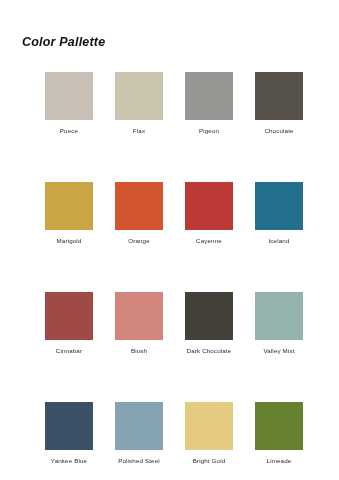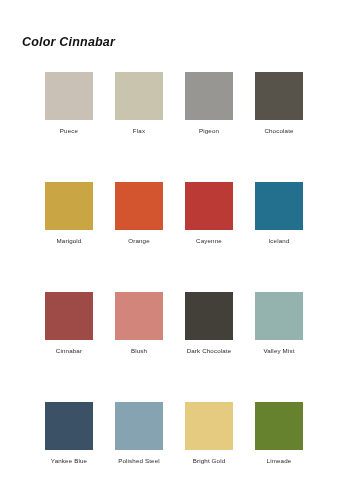--- a/index.html
+++ b/index.html
@@ -59,21 +59,21 @@
     color: #2b2b2b;
     letter-spacing: 0.15px;
     white-space: nowrap;
   }
 </style>
 </head>
 <body style="background: rgb(255, 255, 255);">
 
 <div id="page" style="background: rgb(255, 255, 255);">
 
-  <div id="page-title">Color Cinnabar</div>
+  <div id="page-title">Color Pallette</div>
 
   <div id="palette-grid">
       <div class="swatch-cell">
         <span class="swatch-chip" style="background: rgb(201, 192, 182);"></span>
         <span class="swatch-label">Puece</span>
       </div>
       <div class="swatch-cell">
         <span class="swatch-chip" style="background: rgb(201, 196, 174);"></span>
         <span class="swatch-label">Flax</span>
       </div>

